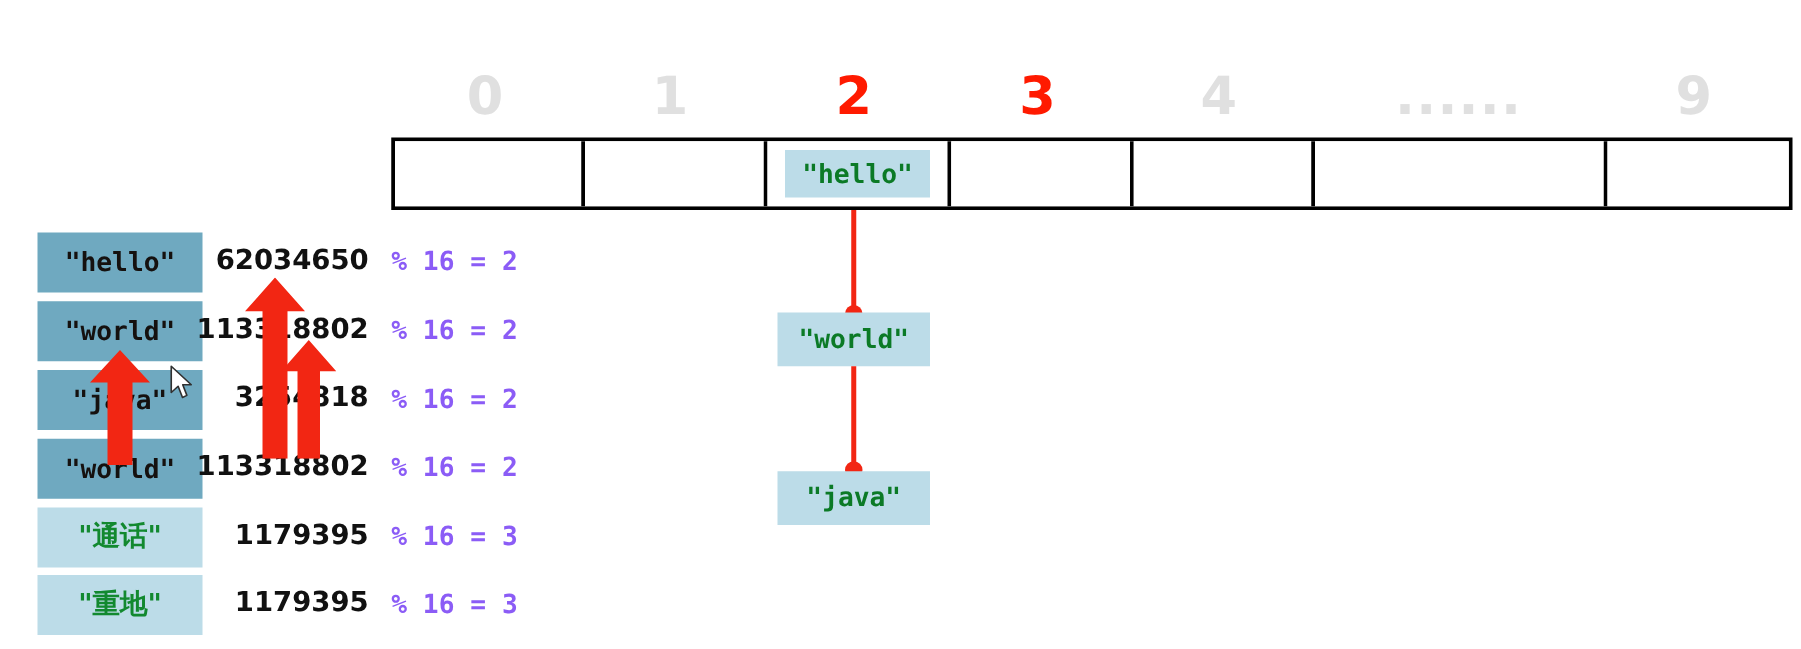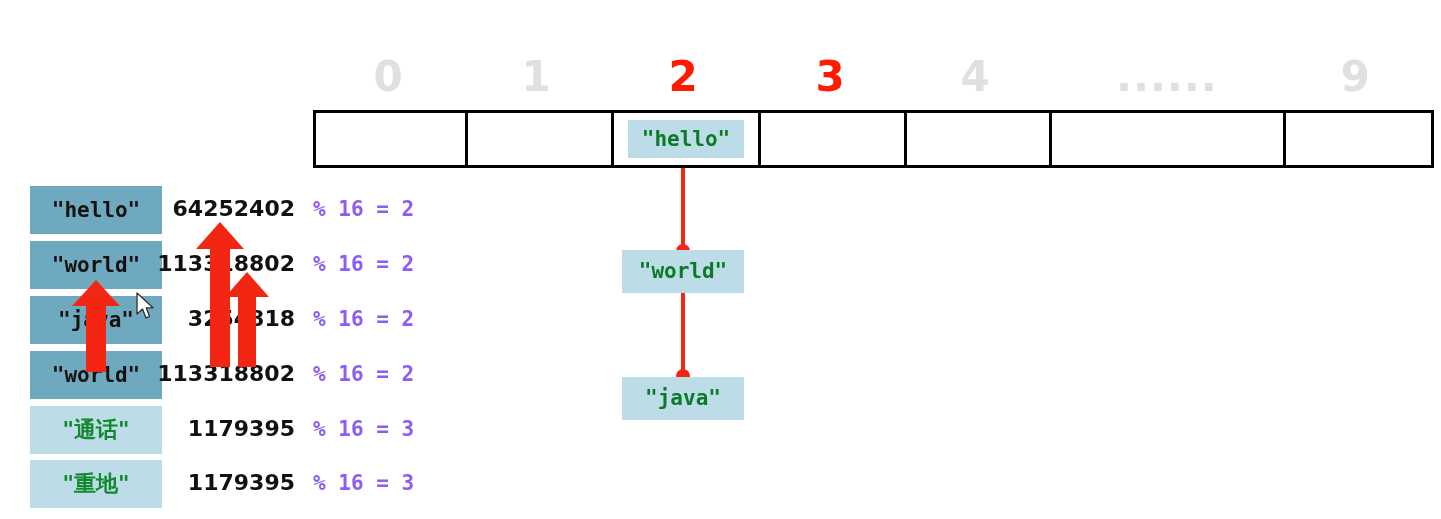--- a/index.html
+++ b/index.html
@@ -200,21 +200,21 @@
   <div class="link-line" style="left:681px; top:293px; height:84px;"></div>
   <div class="link-dot" style="left:676px; top:369px;"></div>
 
   <div class="chain-node" style="left:622px; top:377px; width:122px; height:43px;">
     <span>"java"</span>
   </div>
 
   <div class="key-chip ascii" style="top:186px;">
     <span>"hello"</span>
   </div>
-  <div class="hash-num" style="top:198px;">64252402</div>
+  <div class="hash-num" style="top:198px;">62034650</div>
   <div class="mod-expr" style="top:199px;">% 16 = 2</div>
 
   <div class="key-chip ascii" style="top:241px;">
     <span>"world"</span>
   </div>
   <div class="hash-num" style="top:253px;">113318802</div>
   <div class="mod-expr" style="top:254px;">% 16 = 2</div>
 
   <div class="key-chip ascii" style="top:296px;">
     <span>"java"</span>

